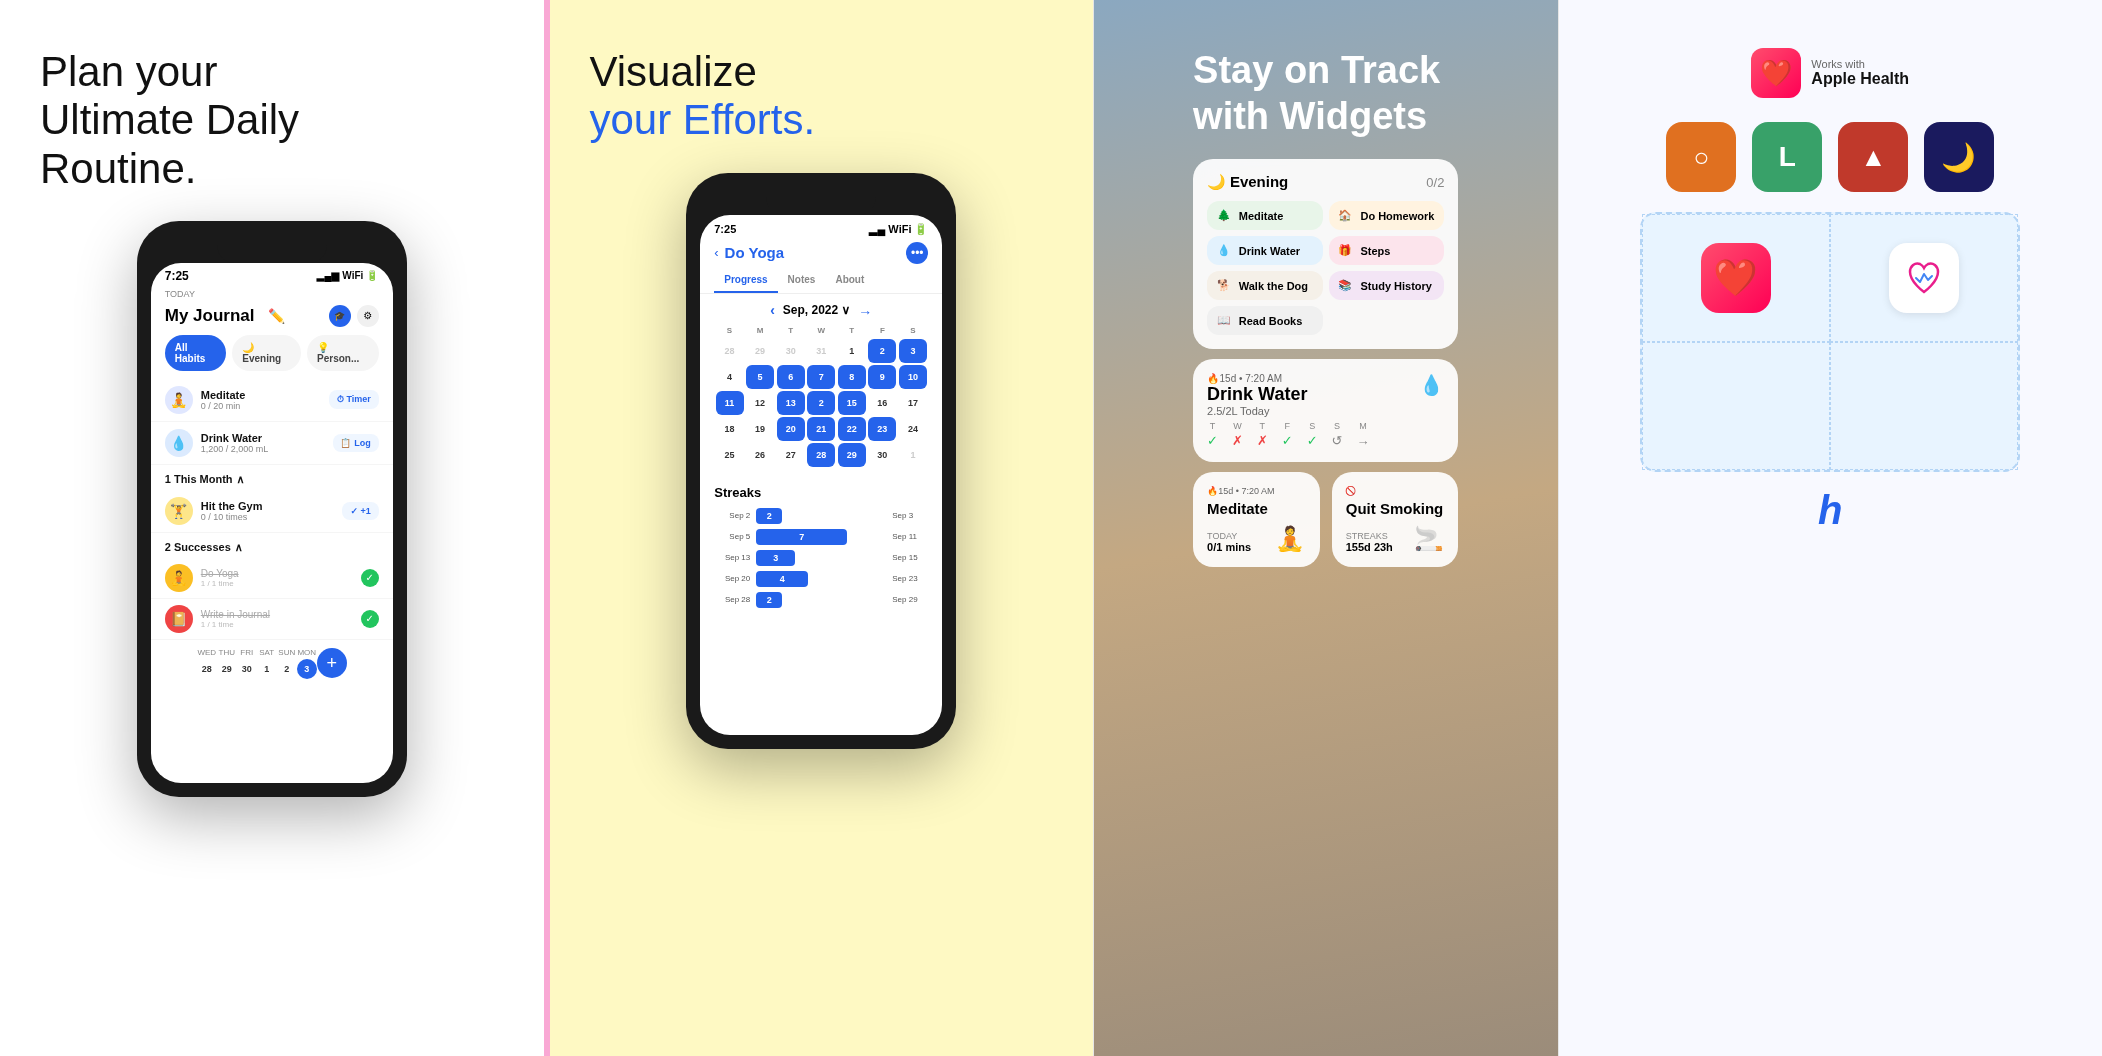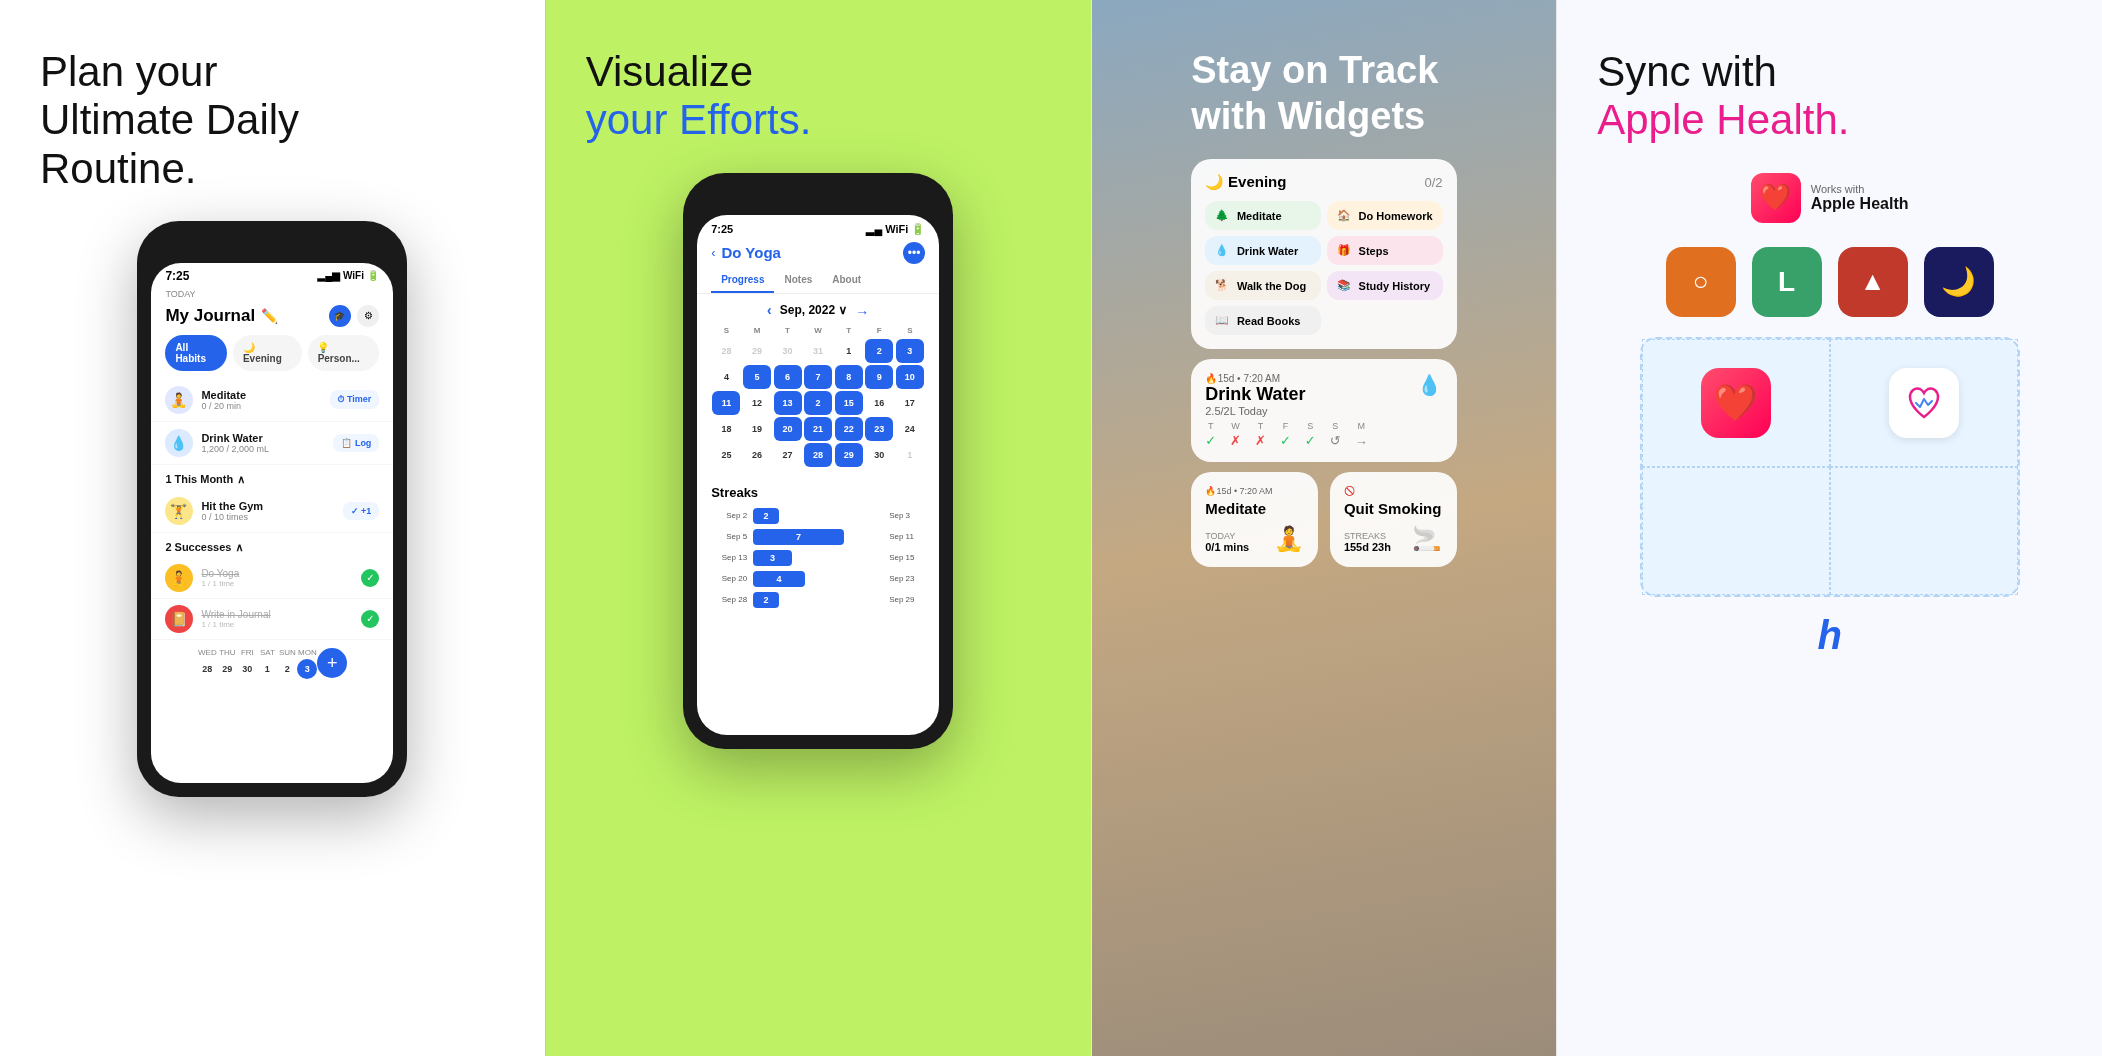--- a/index.html
+++ b/index.html
@@ -17,21 +17,21 @@
     .panel {
       flex: 1;
       display: flex;
       flex-direction: column;
       align-items: center;
       padding: 48px 40px 32px;
       position: relative;
       overflow: hidden;
     }
     .panel-1 { background: #fff; }
-    .panel-2 { background: #bef264; border-left: 1px solid #f9a8d4; }
+    .panel-2 { background: #fef9c3; border-left: 6px solid #f9a8d4; }
     .panel-3 { background: #f0f4f8; border-left: 1px solid #e5e5e5; }
     .panel-4 { background: #f8f9ff; border-left: 1px solid #e5e5e5; }
 
     
     .panel-heading {
       width: 100%;
       margin-bottom: 28px;
     }
     .panel-heading h1 {
       font-size: 42px;
@@ -87,21 +87,21 @@
       padding: 4px 14px 6px;
       font-size: 9px;
       color: #888;
       font-weight: 500;
       text-transform: uppercase;
     }
     .p1-title {
       padding: 0 14px 8px;
       display: flex;
       align-items: center;
-      gap: 6px;
+      gap: 14px;
     }
     .p1-title span { font-size: 17px; font-weight: 800; }
     .p1-title .edit-icon { color: #2563eb; font-size: 14px; }
     .p1-avatar {
       width: 22px; height: 22px;
       border-radius: 50%;
       background: #2563eb;
       display: flex; align-items: center; justify-content: center;
       color: #fff; font-size: 9px;
     }
@@ -789,26 +789,20 @@
             <div class="p3-small-val">155d 23h</div>
           </div>
           <span style="font-size:24px;">🚬</span>
         </div>
       </div>
     </div>
   </div>
 </div>
 
 <div class="panel panel-4">
-  <div class="panel-heading">
-    <h1>
-      <span>Sync with</span><br>
-      <span style="color:#e91e8c;">Apple Health.</span>
-    </h1>
-  </div>
 
   <div class="p4-apple-health-badge">
     <div class="p4-heart-icon">❤️</div>
     <div class="p4-health-text">
       <span class="works">Works with</span>
       <span class="apple">Apple Health</span>
     </div>
   </div>
 
   <div class="p4-apps-row">

